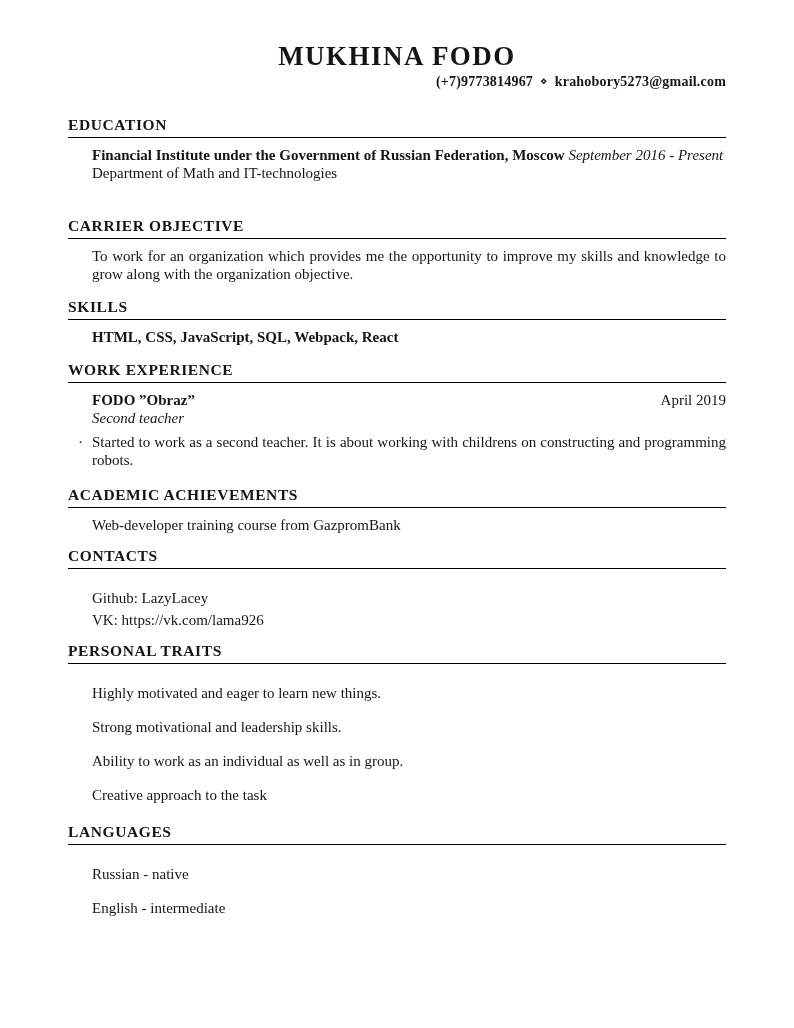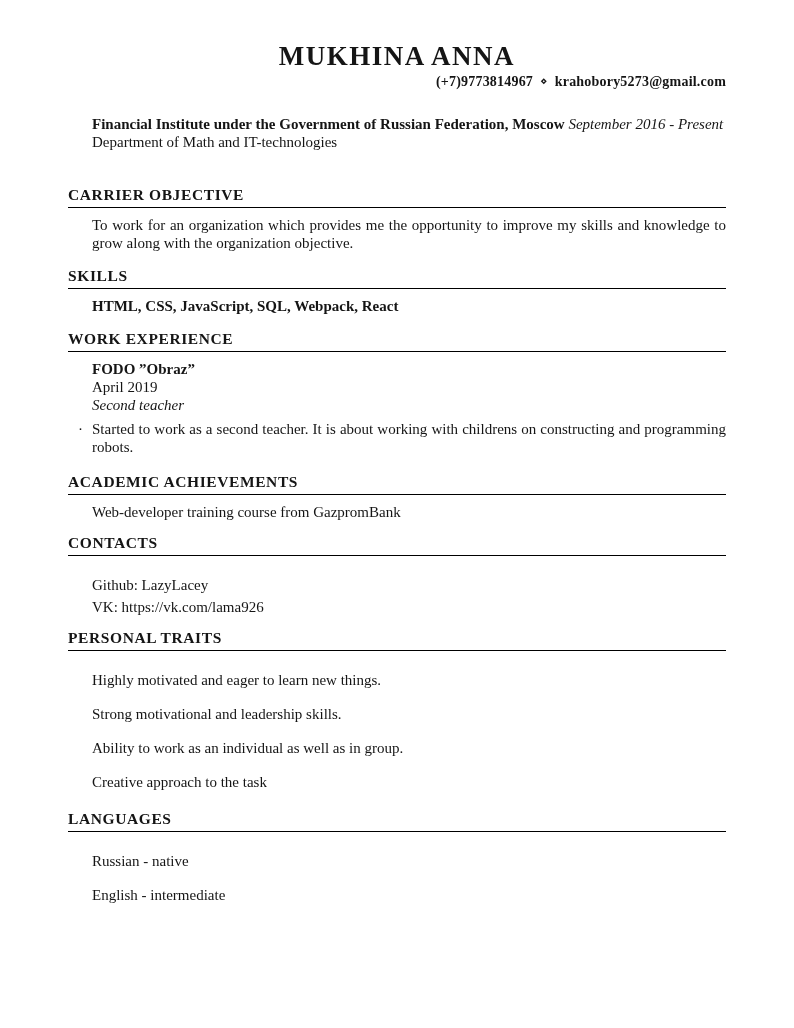--- a/index.html
+++ b/index.html
@@ -77,22 +77,21 @@
   
   .sec-body.spaced { margin-top: 20px; }
   .sec-body.spaced p + p { margin-top: 4px; }
   .sec-body.airy { margin-top: 20px; }
   .sec-body.airy p + p { margin-top: 16px; }
 
   
   .job-line {
     display: flex;
     justify-content: space-between;
-    align-items: flex-start;
-    flex-direction: column;
+    align-items: flex-end;
   }
   .job-date { white-space: nowrap; }
   .bullet-row {
     display: flex;
     margin-top: 6px;
   }
   .bullet-dot {
     box-sizing: border-box;
     flex: 0 0 24px;
     margin-left: -24px;
@@ -106,27 +105,30 @@
     hyphens: auto;
     -webkit-hyphens: auto;
   }
 </style>
 </head>
 <body>
 
 <div class="page">
 
   <header>
-    <h1 class="name">MUKHINA ANNA</h1>
+    <h1 class="name">MUKHINA FODO</h1>
     <div class="contact">
       <span>(+7)9773814967</span><span class="sep">⋄</span><span>krahobory5273@gmail.com</span>
     </div>
   </header>
 
   <section class="section mt-24">
+    <div class="sec-head">
+      <h2>EDUCATION</h2>
+    </div>
     <div class="sec-body">
       <p class="justify"><strong>Financial Institute under the Government of Russian Federation, Moscow</strong>
         <em>September 2016 - Present</em></p>
       <p>Department of Math and IT-technologies</p>
     </div>
   </section>
 
   <section class="section mt-34">
     <div class="sec-head">
       <h2>CARRIER OBJECTIVE</h2>

